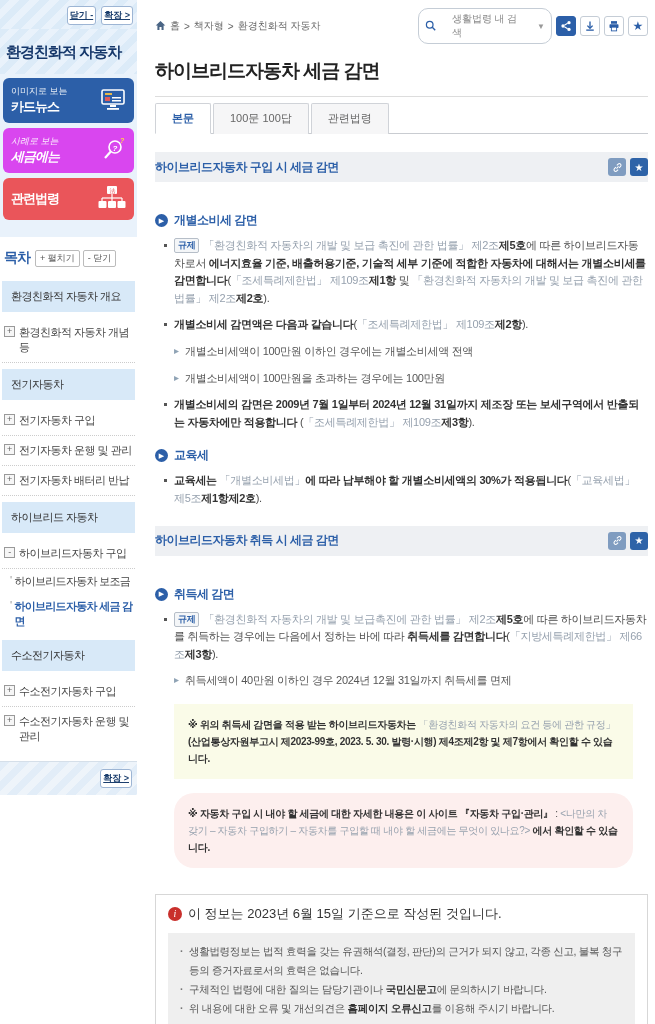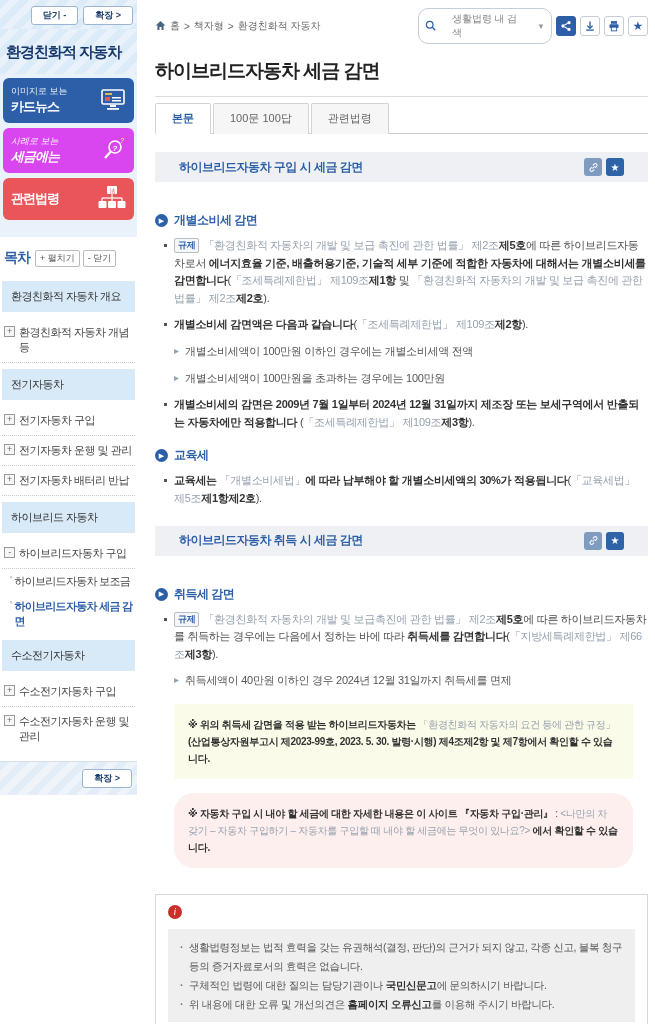--- a/index.html
+++ b/index.html
@@ -3,21 +3,21 @@
 <meta charset="utf-8">
 <style>
   html,body{margin:0;padding:0;background:#fff;}
   body{font-family:"Liberation Sans","DejaVu Sans",sans-serif;color:#4d4d4d;}
   .page{position:relative;width:655px;min-height:1024px;margin:0 auto;background:#fff;overflow:hidden;}
   .cols{display:flex;align-items:flex-start;}
 
   
   .sidebar{width:137px;flex:0 0 137px;font-size:11px;}
   .side-top{background:#e9f2fb;background-image:repeating-linear-gradient(135deg,#dcebf8 0 7px,#e9f2fb 7px 14px);padding:6px 4px 4px;text-align:right;}
-  .side-btn{display:inline-block;background:#fff;border:1px solid #9db5d4;border-radius:3px;font-size:9px;font-weight:bold;color:#1c3f6e;padding:2px 11px;margin-left:2px;cursor:pointer;}
+  .side-btn{display:inline-block;background:#fff;border:1px solid #9db5d4;border-radius:3px;font-size:9px;font-weight:bold;color:#1c3f6e;padding:2px 2px;margin-left:2px;cursor:pointer;text-decoration:underline;}
   .side-title-wrap{background:#e9f2fb;background-image:repeating-linear-gradient(135deg,#dcebf8 0 7px,#e9f2fb 7px 14px);padding:14px 6px 12px;}
   .side-title{margin:0;font-size:15px;font-weight:bold;color:#16386b;letter-spacing:-1px;}
   .banners{background:#e9f2fb;padding:4px 3px 12px;}
   .banner{display:flex;align-items:center;justify-content:space-between;border-radius:6px;padding:7px 8px;margin:0 0 5px;color:#fff;min-height:31px;box-sizing:border-box;cursor:pointer;}
   .banner .b-small{display:block;font-size:9px;opacity:.9;}
   .banner .b-big{display:block;font-size:13px;font-weight:bold;letter-spacing:-1px;}
   .banner-blue{background:#2c5fa8;}
   .banner-teal{background:#d946ef;font-style:italic;}
   .banner-red{background:#ea555a;}
   .b-icon{flex:0 0 auto;}
@@ -40,21 +40,21 @@
   .breadcrumb{display:flex;align-items:center;gap:4px;font-size:10px;color:#666;}
   .tools{display:flex;align-items:center;gap:4px;}
   .searchbox{display:flex;align-items:center;gap:16px;border:1px solid #c5cdd6;border-radius:10px;background:#fff;padding:3px 6px;font-size:10px;color:#888;width:120px;cursor:text;font-family:Liberation Serif, serif;}
   .searchbox .caret{margin-left:auto;color:#999;font-size:8px;}
   .tool-btn{width:20px;height:20px;border:1px solid #c5cdd6;border-radius:3px;background:#fff;display:flex;align-items:center;justify-content:center;color:#2c5fa8;font-size:12px;cursor:pointer;box-sizing:border-box;}
   .tool-btn.solid{background:#2c5fa8;border-color:#2c5fa8;color:#fff;}
   .page-title{margin:0 0 12px;font-size:19px;font-weight:bold;color:#222;letter-spacing:-1px;}
   .tabs{display:flex;border-top:1px solid #ddd;border-bottom:1px solid #c9ccd1;padding-top:5px;}
   .tab{font-size:11px;padding:7px 16px;border:1px solid #d0d3d8;border-bottom:none;background:#f6f6f7;color:#666;margin-right:2px;cursor:pointer;border-radius:2px 2px 0 0;position:relative;top:1px;}
   .tab.active{background:#fff;color:#2c5fa8;font-weight:bold;border-bottom:1px solid #fff;}
-  .sec-bar{display:flex;align-items:center;justify-content:space-between;background:#eef0f3;padding:6px 24px;margin:18px 0 30px;}
+  .sec-bar{display:flex;align-items:center;justify-content:space-between;background:#eef0f3;padding:6px 0;margin:18px 0 30px;}
   .sec-bar .sec-title{font-size:12px;font-weight:bold;color:#2c5fa8;letter-spacing:-0.5px;}
   .sec-icons{display:flex;gap:4px;}
   .mini-btn{width:18px;height:18px;border-radius:3px;display:flex;align-items:center;justify-content:center;color:#fff;font-size:10px;cursor:pointer;}
   .mini-btn.link{background:#7f9cc0;}
   .mini-btn.star{background:#2e63a8;}
   .subsec{display:flex;align-items:center;gap:6px;margin:16px 0 8px;}
   .subsec .dot{width:13px;height:13px;border-radius:50%;background:#2c5fa8;color:#fff;font-size:7px;display:flex;align-items:center;justify-content:center;}
   .subsec .t{font-size:12px;font-weight:bold;color:#2c5fa8;letter-spacing:-0.5px;}
   .body-text{font-size:11px;line-height:1.6;letter-spacing:-0.3px;}
   .b1row{position:relative;padding-left:11px;margin:0 0 9px 8px;}
@@ -307,20 +307,21 @@
       <div class="body-text">
         <div class="b1row"><span class="badge">규제</span><span><span class="seg-law">「환경친화적 자동차의 개발 및 보급촉진에 관한 법률」 제2조</span><span class="seg-b">제5호</span><span>에 따른 하이브리드자동차를 취득하는 경우에는 다음에서 정하는 바에 따라 </span><span class="seg-b">취득세를 감면합니다</span><span>(</span><span class="seg-law">「지방세특례제한법」 제66조</span><span class="seg-b">제3항</span><span>).</span></span></div>
         <div class="b2row">취득세액이 40만원 이하인 경우 2024년 12월 31일까지 취득세를 면제</div>
         <div class="note note-yellow"><span><span class="seg-b">※ 위의 취득세 감면을 적용 받는 하이브리드자동차는 </span><span class="seg-law">「환경친화적 자동차의 요건 등에 관한 규정」</span><span class="seg-b">(</span><span class="seg-b">산업통상자원부고시 제2023-99호, 2023. 5. 30. 발령·시행</span><span class="seg-b">) 제4조제2항 및 제7항에서 확인할 수 있습니다.</span></span></div>
         <div class="note note-pink"><span><span class="seg-b">※ 자동차 구입 시 내야 할 세금에 대한 자세한 내용은 이 사이트 </span><span class="seg-b">『자동차 구입·관리』</span><span> : </span><span class="seg-law">&lt;나만의 차 갖기 – 자동차 구입하기 – 자동차를 구입할 때 내야 할 세금에는 무엇이 있나요?&gt;</span><span class="seg-b"> 에서 확인할 수 있습니다.</span></span></div>
       </div>
 
       <div class="notice">
         <div class="notice-head">
           <span class="info-ico">i</span>
+          <span>이 정보는 2023년 6월 15일 기준으로 작성된 것입니다.</span>
         </div>
         <div class="notice-list">
           <div class="notice-item"><span><span>생활법령정보는 법적 효력을 갖는 유권해석(결정, 판단)의 근거가 되지 않고, 각종 신고, 불복 청구 등의 증거자료로서의 효력은 없습니다.</span></span></div>
           <div class="notice-item"><span><span>구체적인 법령에 대한 질의는 담당기관이나 </span><span class="seg-b">국민신문고</span><span>에 문의하시기 바랍니다.</span></span></div>
           <div class="notice-item"><span><span>위 내용에 대한 오류 및 개선의견은 </span><span class="seg-b">홈페이지 오류신고</span><span>를 이용해 주시기 바랍니다.</span></span></div>
         </div>
       </div>
 
     </main>
   </div>

